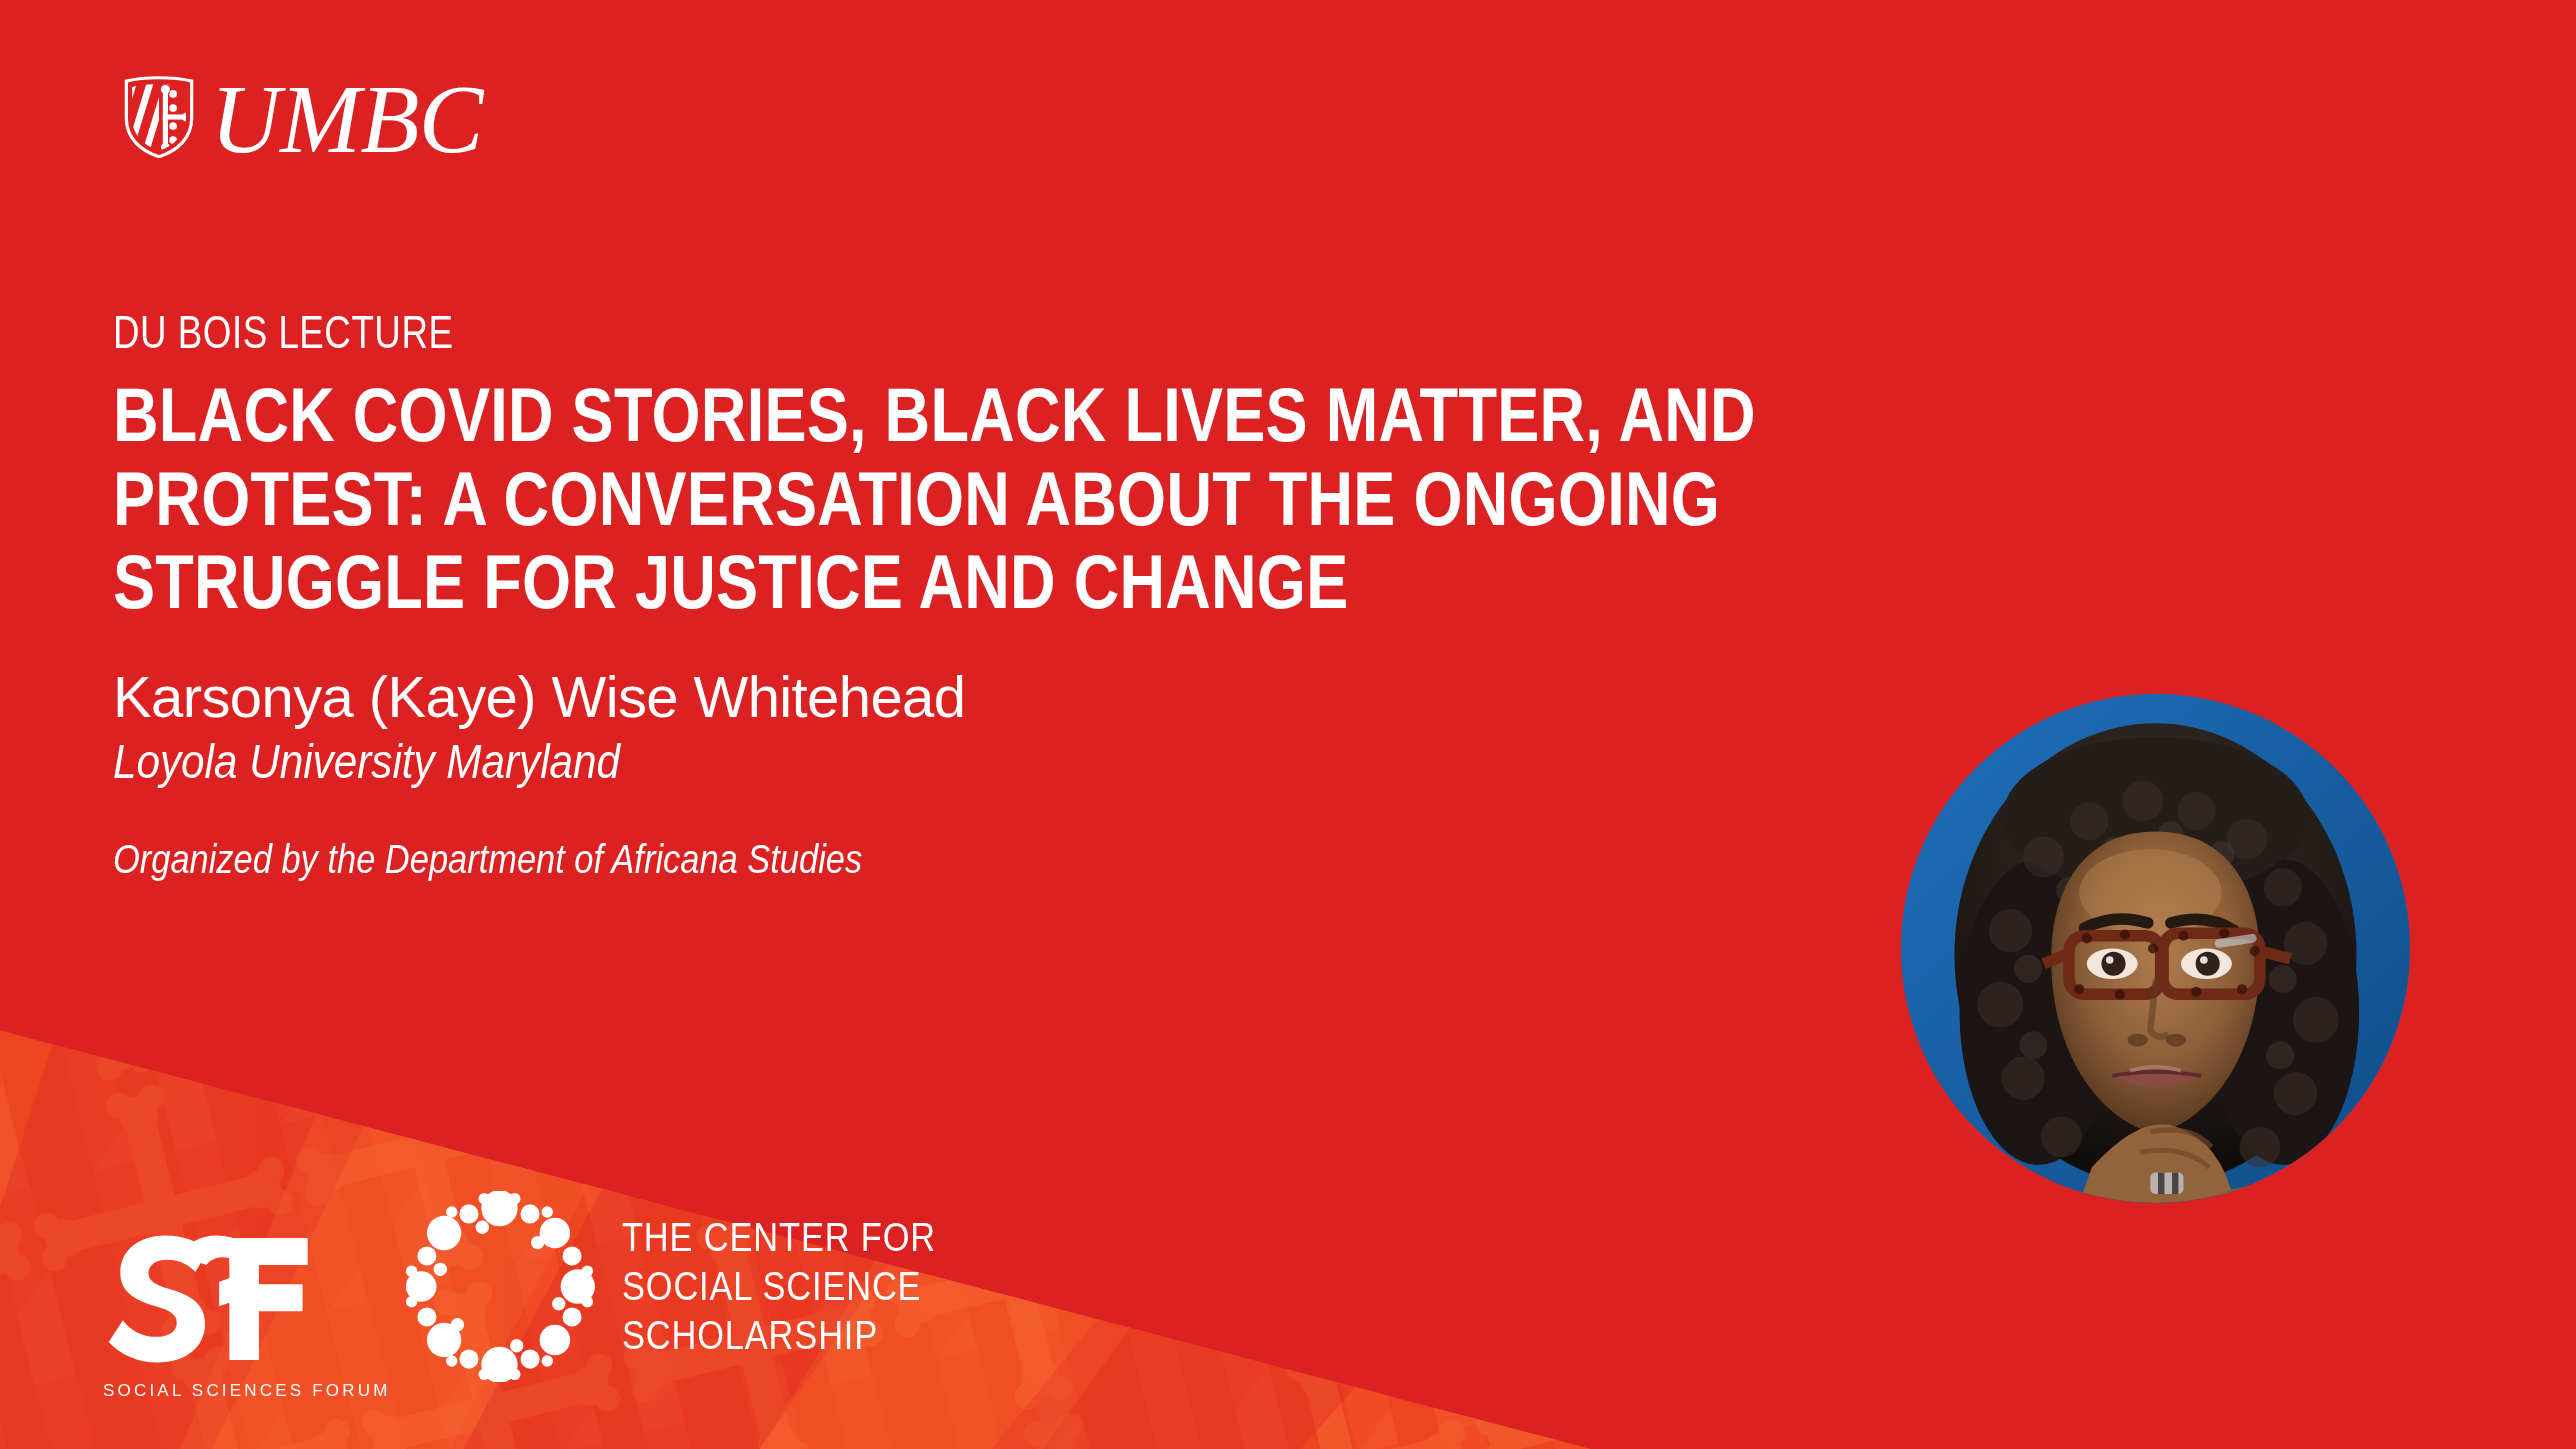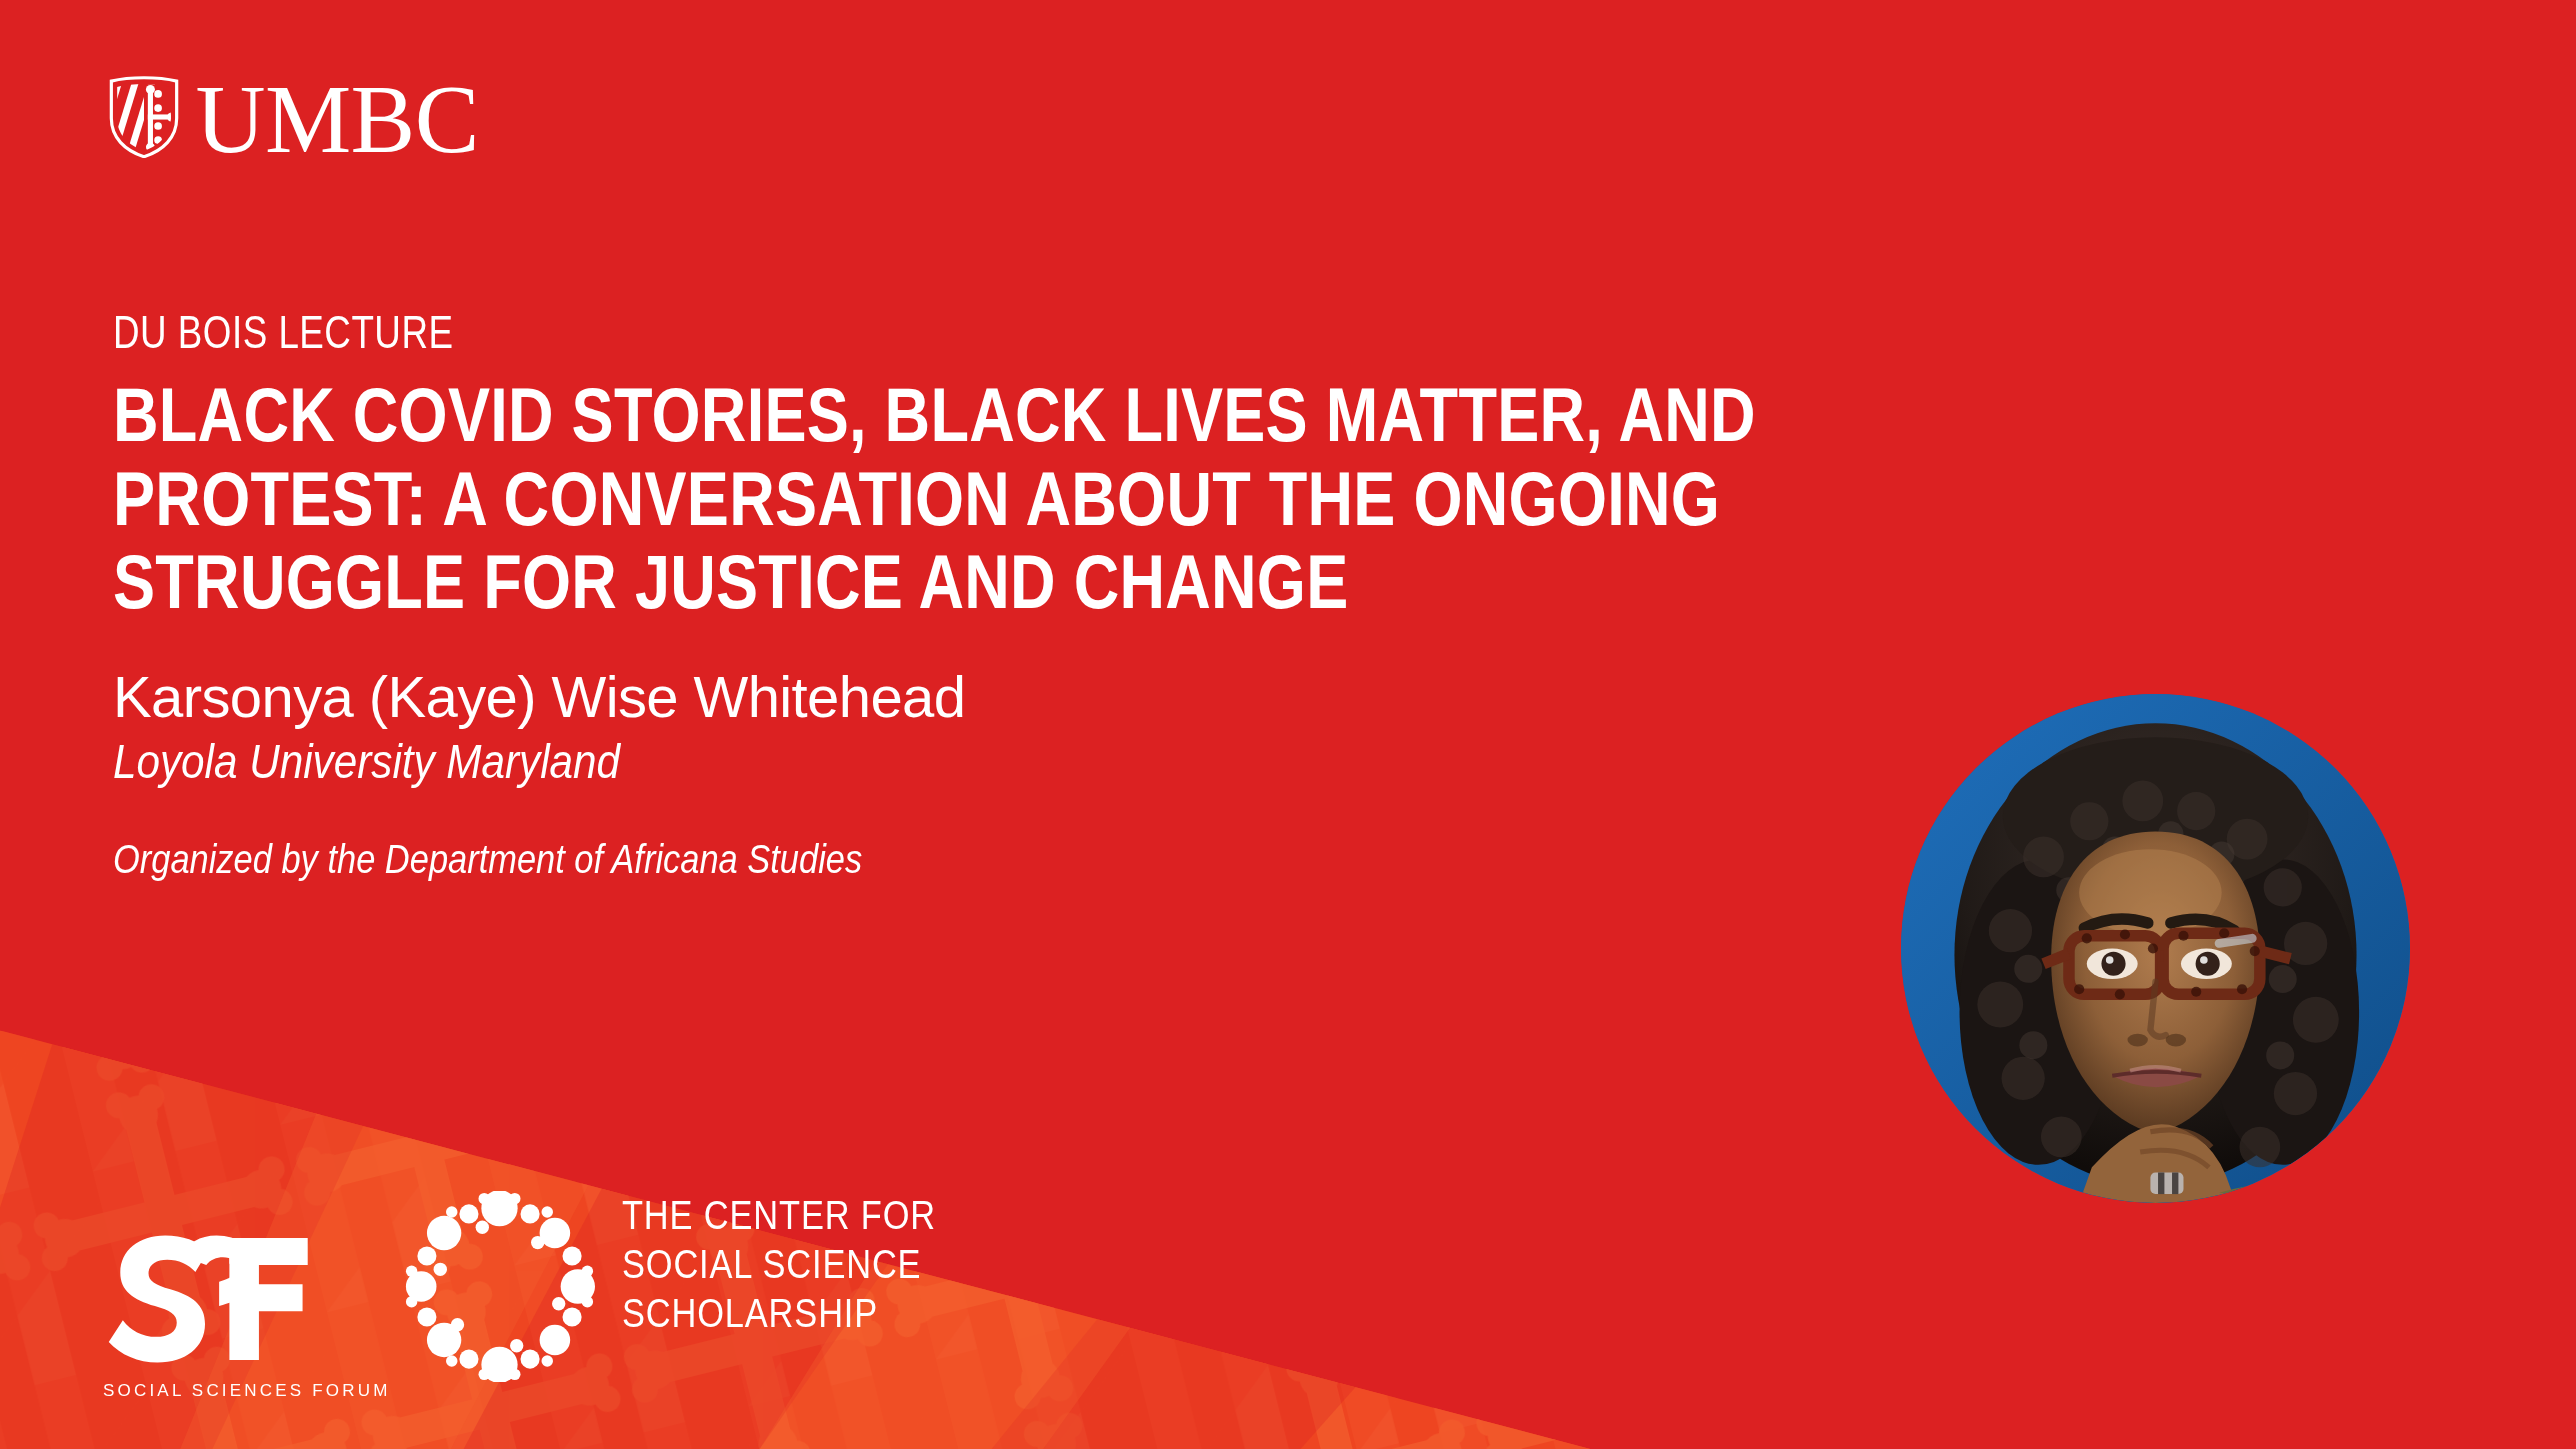--- a/index.html
+++ b/index.html
@@ -22,23 +22,24 @@
     position:absolute;
     left:0; top:0;
     width:1674px; height:1449px;
     z-index:0;
     pointer-events:none;
   }
 
   
   .header {
     position:absolute;
-    left:0; right:0; top:0;
+    left:15px; right:0; top:0;
     height:232px;
     z-index:5;
+    font-style:italic;
   }
   .umbc-logo {
     position:absolute;
     left:108px; top:76px;
     display:flex;
     align-items:center;
     gap:15.5px;
   }
   .umbc-shield { width:72px; height:82px; display:block; }
   .umbc-wordmark {
@@ -165,21 +166,21 @@
     font-weight:300;
     letter-spacing:3.2px;
     white-space:nowrap;
     line-height:1;
   }
 
   .center-logo {
     position:absolute;
     left:404px; bottom:67px;
     display:flex;
-    align-items:flex-start;
+    align-items:center;
     gap:27px;
   }
   .center-ring { display:block; width:191px; height:191px; flex:0 0 auto; }
   .center-text {
     font-size:40px;
     font-weight:300;
     line-height:1.22;
     letter-spacing:1px;
     transform:scaleX(0.86);
     transform-origin:left center;

